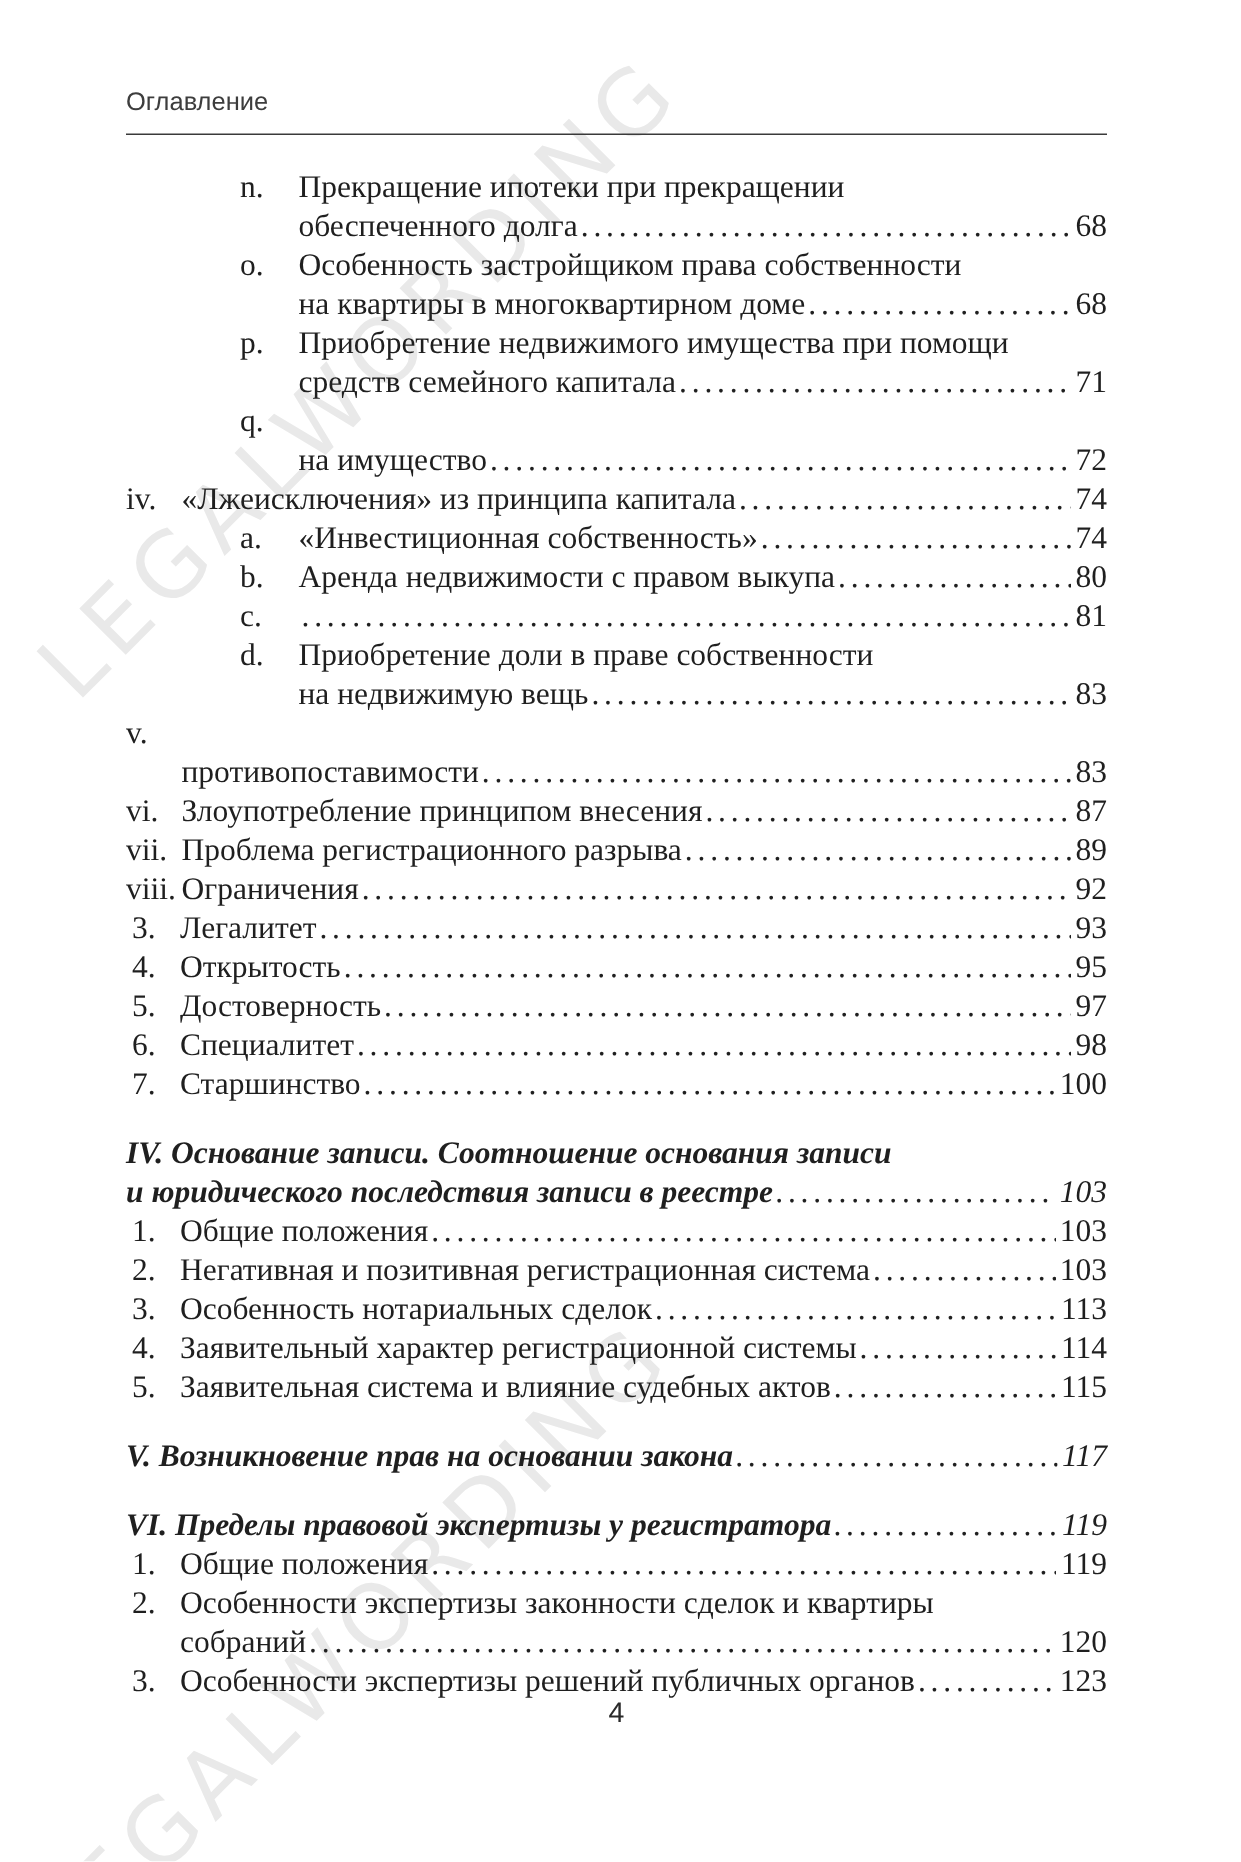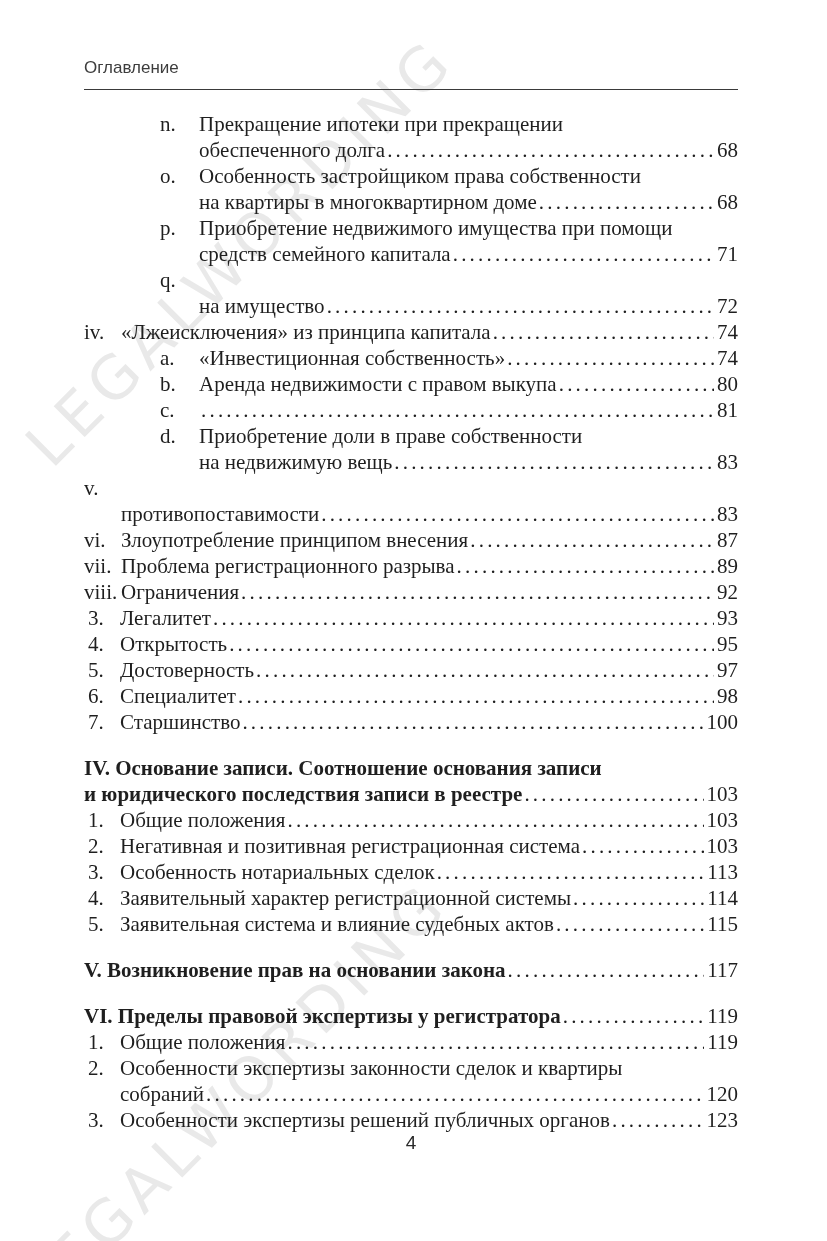--- a/index.html
+++ b/index.html
@@ -47,21 +47,21 @@
   .header-divider{border-top:1.4px solid var(--rule);height:0;}
   
   .toc{
     position:absolute;
     left:84px;top:111px;width:654px;
     z-index:1;
     font-size:21px;line-height:26px;
   }
   .row{display:flex;align-items:baseline;}
   .row.gap{margin-top:20px;}
-  .row.bold{font-weight:bold;}
+  .row.bold{font-weight:bold;font-style:italic;}
   .label{flex:none;white-space:nowrap;}
   .i1 .label{margin-left:4px;min-width:32px;}
   .i2 .label{min-width:37px;}
   .i3 .label{margin-left:76px;min-width:39px;}
   .text{flex:none;white-space:nowrap;}
   .dots{
     flex:1;overflow:hidden;white-space:nowrap;
     margin:0 2px;font-weight:normal;color:var(--text);
   }
   .dots::after{

